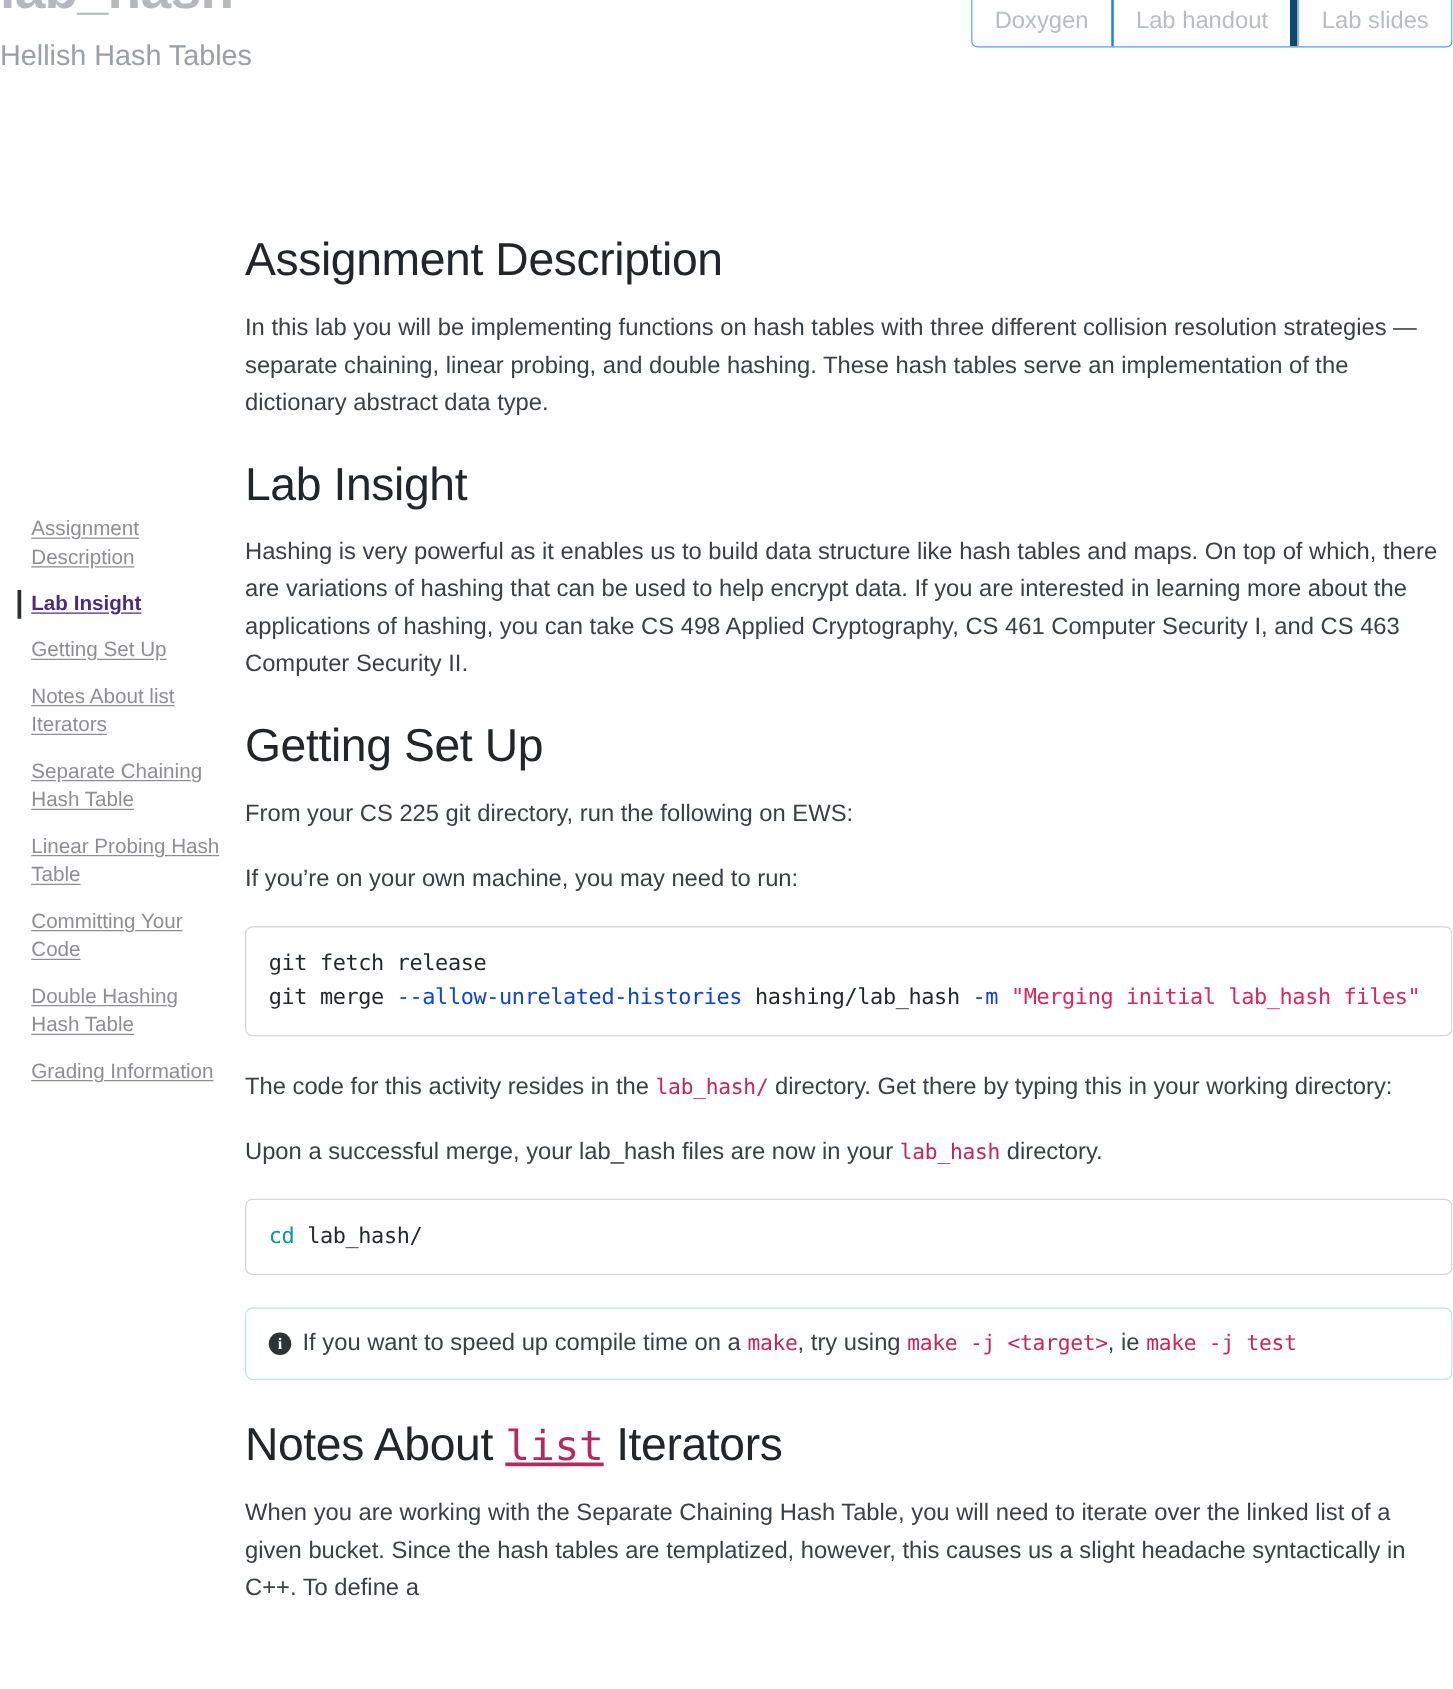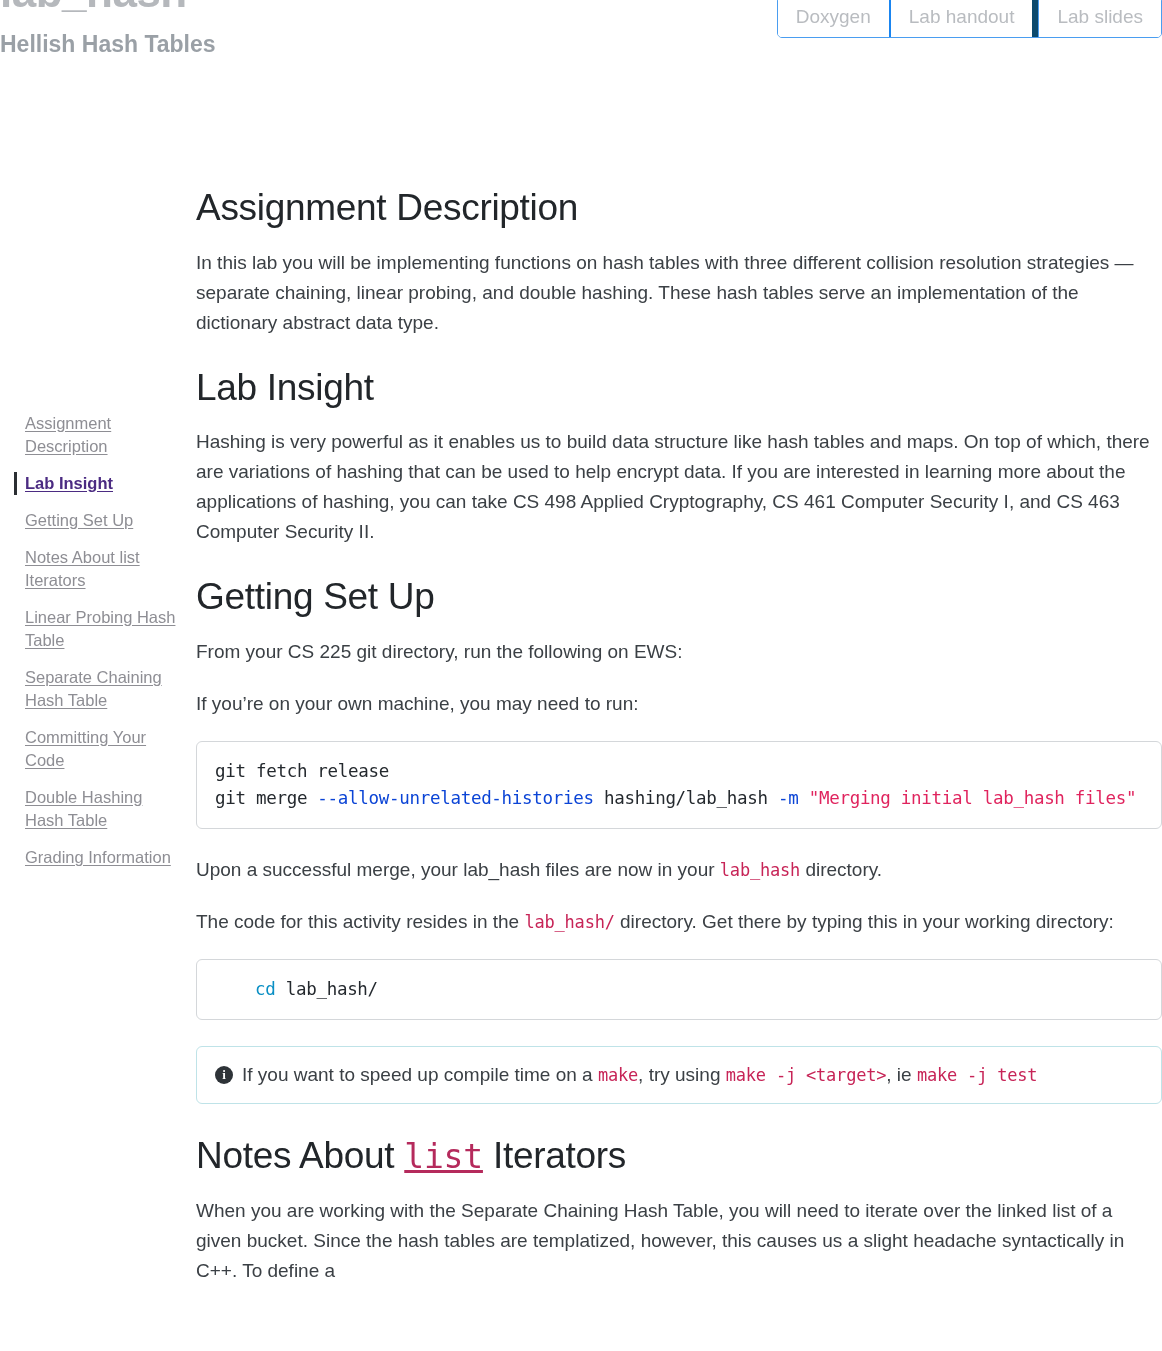--- a/index.html
+++ b/index.html
@@ -17,21 +17,21 @@
     position: absolute; top: -22px; left: 0; width: 1162px; height: 100px;
   }
   .site-title {
     position: absolute; left: 0px; top: -8px;
     font-size: 44px; font-weight: 700; color: #b5b8bc;
     letter-spacing: -0.5px; line-height: 1;
     white-space: nowrap;
   }
   .site-subtitle {
     position: absolute; left: 0px; top: 55px;
-    font-size: 23px; font-weight: 700; color: #9aa0a6;
+    font-size: 23px; font-weight: 400; color: #9aa0a6;
     line-height: 1; white-space: nowrap;
   }
 
   
   .navbuttons {
     position: absolute; right: 0px; top: 18px;
     display: flex; align-items: stretch;
     border: 1px solid #4a9df0;
     border-radius: 5px;
     overflow: hidden;
@@ -128,21 +128,21 @@
     margin: 0;
     font-family: "DejaVu Sans Mono", monospace;
     font-size: 17.5px;
     line-height: 27px;
     color: #24292e;
     white-space: pre;
     letter-spacing: -0.3px;
   }
   .tok-flag { color: #0b44d6; }
   .tok-str  { color: #e0245e; }
-  .tok-cmd  { color: #0a8fc4; margin-left: 40px; }
+  .tok-cmd  { color: #0a8fc4; }
 
   
   .callout {
     border: 1px solid #bfe3e8;
     border-radius: 6px;
     background: #ffffff;
     padding: 15px 18px;
     margin: 0 0 30px 0;
     font-size: 19px;
     line-height: 26px;
@@ -187,24 +187,24 @@
   <div class="toc-item is-active">
     <span class="toc-link">Lab Insight</span>
   </div>
   <div class="toc-item">
     <span class="toc-link">Getting Set Up</span>
   </div>
   <div class="toc-item">
     <span class="toc-link">Notes About list Iterators</span>
   </div>
   <div class="toc-item">
+    <span class="toc-link">Separate Chaining Hash Table</span>
+  </div>
+  <div class="toc-item">
     <span class="toc-link">Linear Probing Hash Table</span>
-  </div>
-  <div class="toc-item">
-    <span class="toc-link">Separate Chaining Hash Table</span>
   </div>
   <div class="toc-item">
     <span class="toc-link">Committing Your Code</span>
   </div>
   <div class="toc-item">
     <span class="toc-link">Double Hashing Hash Table</span>
   </div>
   <div class="toc-item">
     <span class="toc-link">Grading Information</span>
   </div>
@@ -222,23 +222,23 @@
   <p class="body">From your CS 225 git directory, run the following on EWS:</p>
 
 
   <p class="body">If you’re on your own machine, you may need to run:</p>
 
   <div class="codeblock">
     <pre><span>git fetch release</span>
 <span>git merge </span><span class="tok-flag">--allow-unrelated-histories</span><span> hashing/lab_hash </span><span class="tok-flag">-m</span><span class="tok-str"> "Merging initial lab_hash files"</span></pre>
   </div>
 
+  <p class="body"><span>The code for this activity resides in the </span><code class="inline">lab_hash/</code><span> directory. Get there by typing this in your working directory:</span></p>
+
   <p class="body"><span>Upon a successful merge, your lab_hash files are now in your </span><code class="inline">lab_hash</code><span> directory.</span></p>
-
-  <p class="body"><span>The code for this activity resides in the </span><code class="inline">lab_hash/</code><span> directory. Get there by typing this in your working directory:</span></p>
 
   <div class="codeblock">
     <pre><span class="tok-cmd">cd</span><span> lab_hash/</span></pre>
   </div>
 
   <div class="callout">
     <span class="info-icon">i</span>
     <span class="callout-text"><span>If you want to speed up compile time on a </span><code class="inline">make</code><span>, try using </span><code class="inline">make -j &lt;target&gt;</code><span>, ie </span><code class="inline">make -j test</code></span>
   </div>
 

